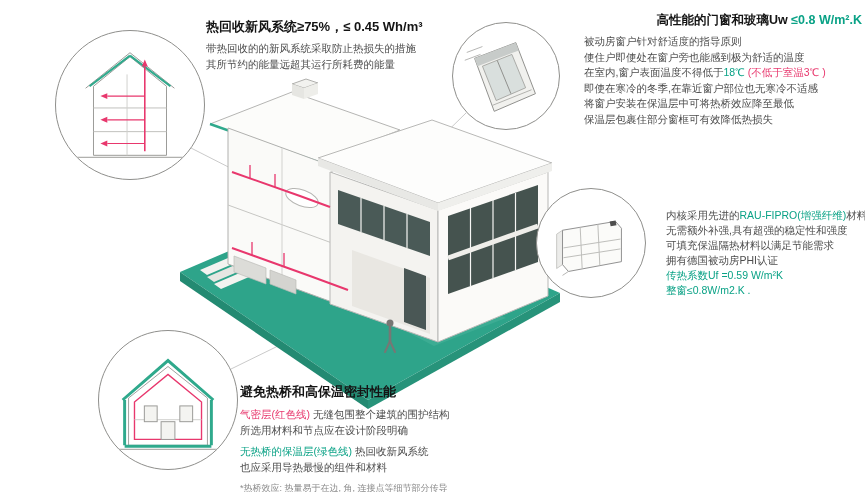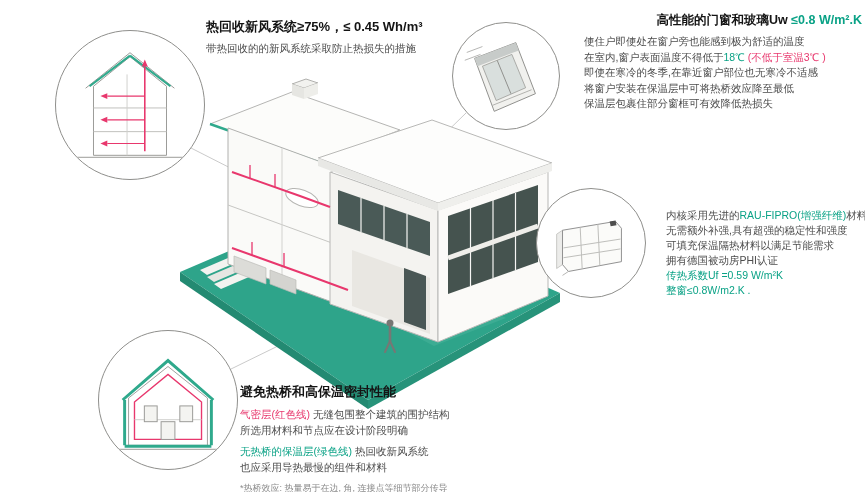--- a/index.html
+++ b/index.html
@@ -158,24 +158,26 @@
       <line x1="36" y1="90" x2="104" y2="90" stroke="#cfcfcc"></line>
       <rect x="46" y="76" width="13" height="16" fill="#f4f4f1" stroke="#9a9a97"></rect>
       <rect x="82" y="76" width="13" height="16" fill="#f4f4f1" stroke="#9a9a97"></rect>
       <rect x="63" y="92" width="14" height="18" fill="#f4f4f1" stroke="#9a9a97"></rect>
     </svg>
   </div>
 
   <div class="block a">
     <div class="title">热回收新风系统≥75%，≤ 0.45 Wh/m³</div>
     <div class="line">带热回收的的新风系统采取防止热损失的措施</div>
+    <div class="line">其所节约的能量远超其运行所耗费的能量</div>
   </div>
 
   <div class="block b">
     <div class="title"><span>高性能的门窗和玻璃Uw </span><span class="green">≤0.8 W/m².K</span></div>
+    <div class="line">被动房窗户针对舒适度的指导原则</div>
     <div class="line">使住户即使处在窗户旁也能感到极为舒适的温度</div>
     <div class="line"><span>在室内,窗户表面温度不得低于</span><span class="green bold">18℃</span><span class="red"> (不低于室温3℃ )</span></div>
     <div class="line">即使在寒冷的冬季,在靠近窗户部位也无寒冷不适感</div>
     <div class="line">将窗户安装在保温层中可将热桥效应降至最低</div>
     <div class="line">保温层包裹住部分窗框可有效降低热损失</div>
   </div>
 
   <div class="block c">
     <div class="line"><span>内核采用先进的</span><span class="green bold">RAU-FIPRO(增强纤维)</span><span>材料</span></div>
     <div class="line">无需额外补强,具有超强的稳定性和强度</div>

